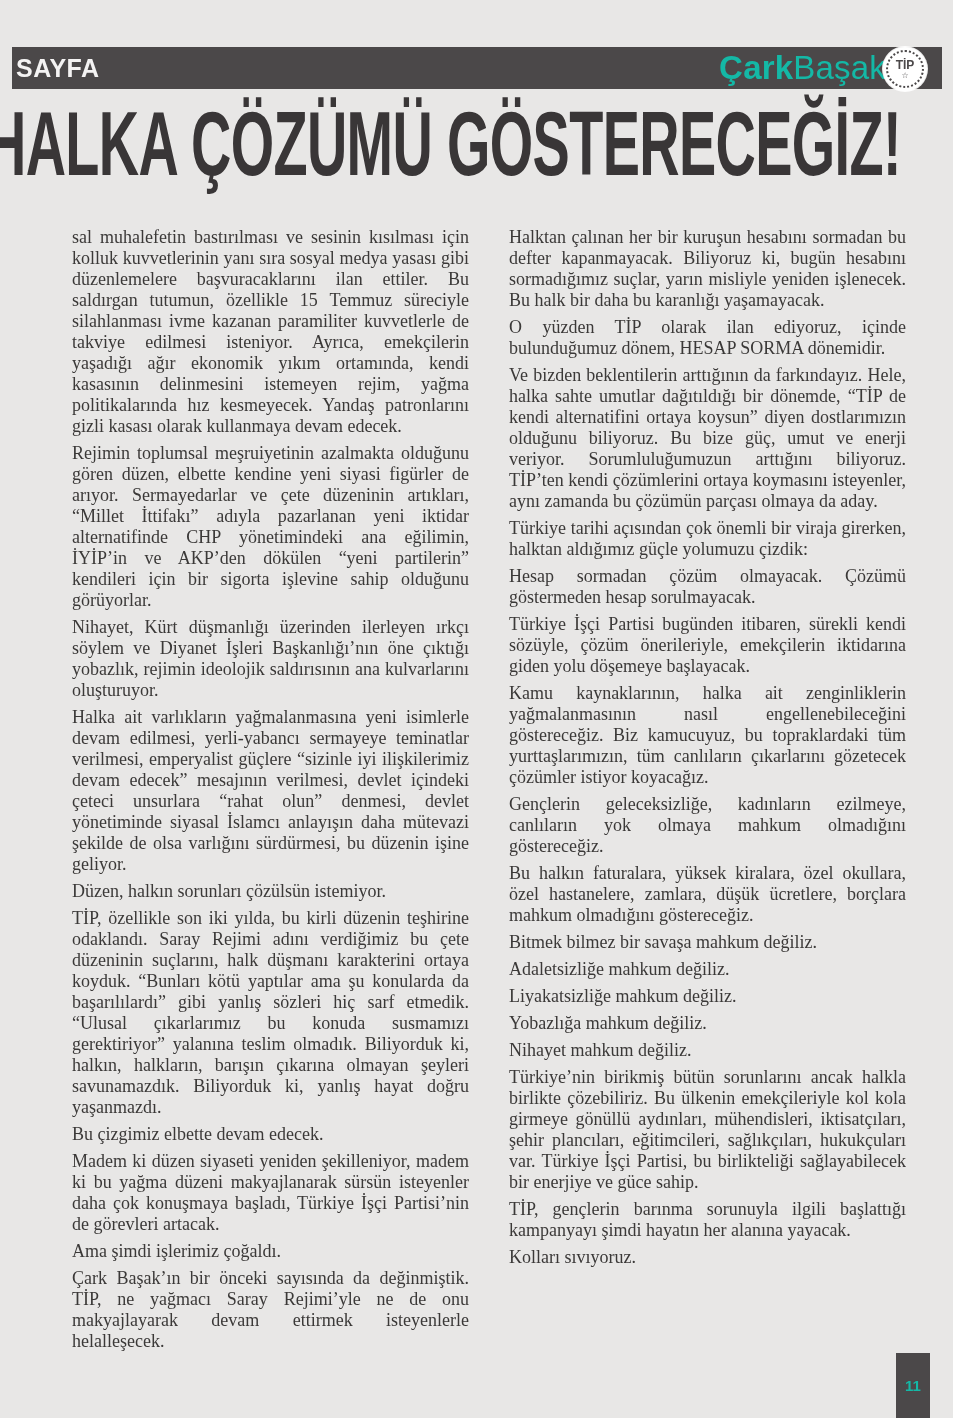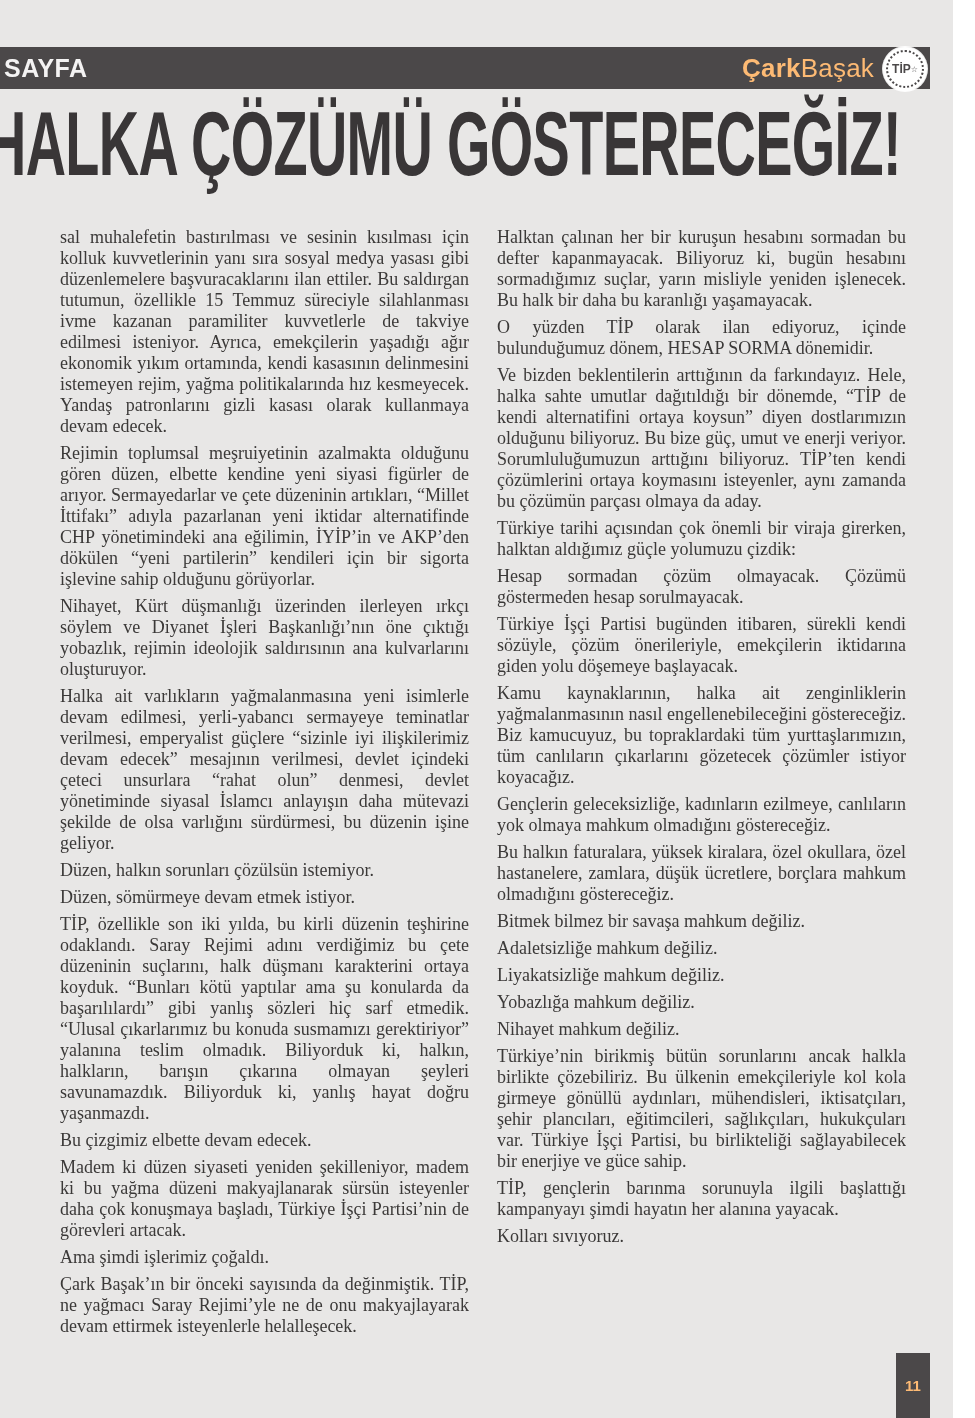--- a/index.html
+++ b/index.html
@@ -8,40 +8,40 @@
     background:#ffffff;
     font-family:"Liberation Sans", sans-serif;
   }
   
   .paper{
     position:absolute;left:0;top:0;width:953px;height:1418px;
     background:#e8e7e6;
   }
   
   .masthead{
-    position:absolute;left:0;top:47px;width:930px;height:42px;
+    position:absolute;left:12px;top:47px;width:930px;height:42px;
     background:#4b4849;
     display:flex;align-items:center;justify-content:space-between;
     box-sizing:border-box;padding:0 56px 0 4px;
   }
   .section-label{
     color:#f4f3f3;font-size:25px;font-weight:bold;letter-spacing:.5px;
   }
-  .brand{color:#fdba74;font-size:26px;letter-spacing:.2px;white-space:nowrap;}
+  .brand{color:#14b8a6;font-size:33px;letter-spacing:.2px;white-space:nowrap;}
   .brand .b{font-weight:bold;}
   .brand .l{font-weight:normal;}
   
   .logo{
     position:absolute;left:883px;top:47px;width:44px;height:44px;
     background:#ffffff;border-radius:50%;
     box-shadow:0 0 0 1px rgba(255,255,255,.9);
   }
   .logo-inner{
     position:absolute;inset:3px;border:2px dotted #4b4849;border-radius:50%;
-    display:flex;flex-direction:row;align-items:center;justify-content:center;
+    display:flex;flex-direction:column;align-items:center;justify-content:center;
     background:#ffffff;
   }
   .logo-text{font-weight:bold;font-size:12px;line-height:1;color:#4b4849;letter-spacing:0;}
   .logo-star{font-size:8px;line-height:1;color:#4b4849;margin-top:1px;}
   
   .headline{
     position:absolute;left:-14px;top:99px;
     font-size:90px;font-weight:800;line-height:1;
     color:#393637;letter-spacing:-1px;white-space:nowrap;
     transform:scaleX(0.62);transform-origin:left top;
@@ -50,25 +50,25 @@
   .columns{
     position:absolute;left:60px;top:227px;width:846px;
     display:flex;gap:28px;
   }
   .col{
     width:409px;
     font-family:"Liberation Serif", serif;
     font-size:18px;line-height:21px;color:#3b3938;
     text-align:justify;text-justify:inter-word;
   }
-  .col p{margin:0 0 6px 0;}
+  .col p{margin:0 0 6px 12px;}
   
   .pagenum{
     position:absolute;left:896px;top:1353px;width:34px;height:65px;
-    background:#4b4849;color:#fdba74;
+    background:#4b4849;color:#14b8a6;
     display:flex;align-items:center;justify-content:center;
     font-size:15px;font-weight:bold;
   }
 </style>
 </head>
 <body>
 
 <div class="paper"></div>
 
 <div class="masthead">
@@ -85,21 +85,20 @@
 
 <div class="headline">HALKA ÇÖZÜMÜ GÖSTERECEĞİZ!</div>
 
 <div class="columns">
   <div class="col">
       <p>sal muhalefetin bastırılması ve sesinin kısılması için kolluk kuvvetlerinin yanı sıra sosyal medya yasası gibi düzenlemelere başvuracaklarını ilan ettiler. Bu saldırgan tutumun, özellikle 15 Temmuz süreciyle silahlanması ivme kazanan paramiliter kuvvetlerle de takviye edilmesi isteniyor. Ayrıca, emekçilerin yaşadığı ağır ekonomik yıkım ortamında, kendi kasasının delinmesini istemeyen rejim, yağma politikalarında hız kesmeyecek. Yandaş patronlarını gizli kasası olarak kullanmaya devam edecek.</p>
       <p>Rejimin toplumsal meşruiyetinin azalmakta olduğunu gören düzen, elbette kendine yeni siyasi figürler de arıyor. Sermayedarlar ve çete düzeninin artıkları, “Millet İttifakı” adıyla pazarlanan yeni iktidar alternatifinde CHP yönetimindeki ana eğilimin, İYİP’in ve AKP’den dökülen “yeni partilerin” kendileri için bir sigorta işlevine sahip olduğunu görüyorlar.</p>
       <p>Nihayet, Kürt düşmanlığı üzerinden ilerleyen ırkçı söylem ve Diyanet İşleri Başkanlığı’nın öne çıktığı yobazlık, rejimin ideolojik saldırısının ana kulvarlarını oluşturuyor.</p>
       <p>Halka ait varlıkların yağmalanmasına yeni isimlerle devam edilmesi, yerli-yabancı sermayeye teminatlar verilmesi, emperyalist güçlere “sizinle iyi ilişkilerimiz devam edecek” mesajının verilmesi, devlet içindeki çeteci unsurlara “rahat olun” denmesi, devlet yönetiminde siyasal İslamcı anlayışın daha mütevazi şekilde de olsa varlığını sürdürmesi, bu düzenin işine geliyor.</p>
       <p>Düzen, halkın sorunları çözülsün istemiyor.</p>
-      <p>Düzen, sömürmeye devam etmek istiyor.</p>
       <p>TİP, özellikle son iki yılda, bu kirli düzenin teşhirine odaklandı. Saray Rejimi adını verdiğimiz bu çete düzeninin suçlarını, halk düşmanı karakterini ortaya koyduk. “Bunları kötü yaptılar ama şu konularda da başarılılardı” gibi yanlış sözleri hiç sarf etmedik. “Ulusal çıkarlarımız bu konuda susmamızı gerektiriyor” yalanına teslim olmadık. Biliyorduk ki, halkın, halkların, barışın çıkarına olmayan şeyleri savunamazdık. Biliyorduk ki, yanlış hayat doğru yaşanmazdı.</p>
       <p>Bu çizgimiz elbette devam edecek.</p>
       <p>Madem ki düzen siyaseti yeniden şekilleniyor, madem ki bu yağma düzeni makyajlanarak sürsün isteyenler daha çok konuşmaya başladı, Türkiye İşçi Partisi’nin de görevleri artacak.</p>
       <p>Ama şimdi işlerimiz çoğaldı.</p>
       <p>Çark Başak’ın bir önceki sayısında da değinmiştik. TİP, ne yağmacı Saray Rejimi’yle ne de onu makyajlayarak devam ettirmek isteyenlerle helalleşecek.</p>
     </div>
   <div class="col">
       <p>Halktan çalınan her bir kuruşun hesabını sormadan bu defter kapanmayacak. Biliyoruz ki, bugün hesabını sormadığımız suçlar, yarın misliyle yeniden işlenecek. Bu halk bir daha bu karanlığı yaşamayacak.</p>
       <p>O yüzden TİP olarak ilan ediyoruz, içinde bulunduğumuz dönem, HESAP SORMA dönemidir.</p>
       <p>Ve bizden beklentilerin arttığının da farkındayız. Hele, halka sahte umutlar dağıtıldığı bir dönemde, “TİP de kendi alternatifini ortaya koysun” diyen dostlarımızın olduğunu biliyoruz. Bu bize güç, umut ve enerji veriyor. Sorumluluğumuzun arttığını biliyoruz. TİP’ten kendi çözümlerini ortaya koymasını isteyenler, aynı zamanda bu çözümün parçası olmaya da aday.</p>

